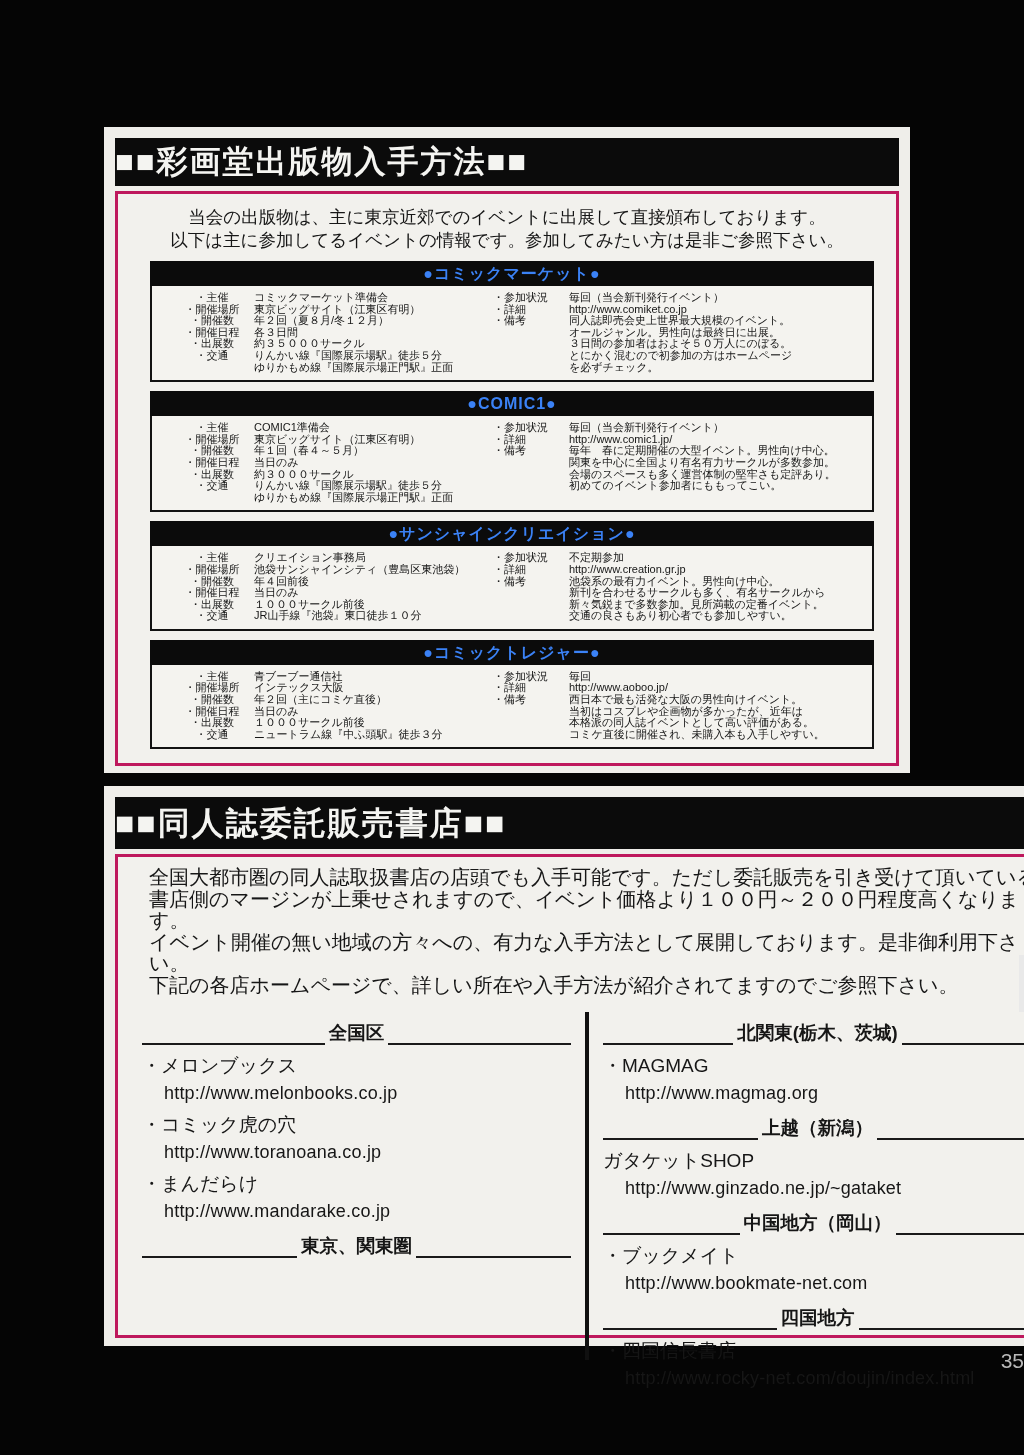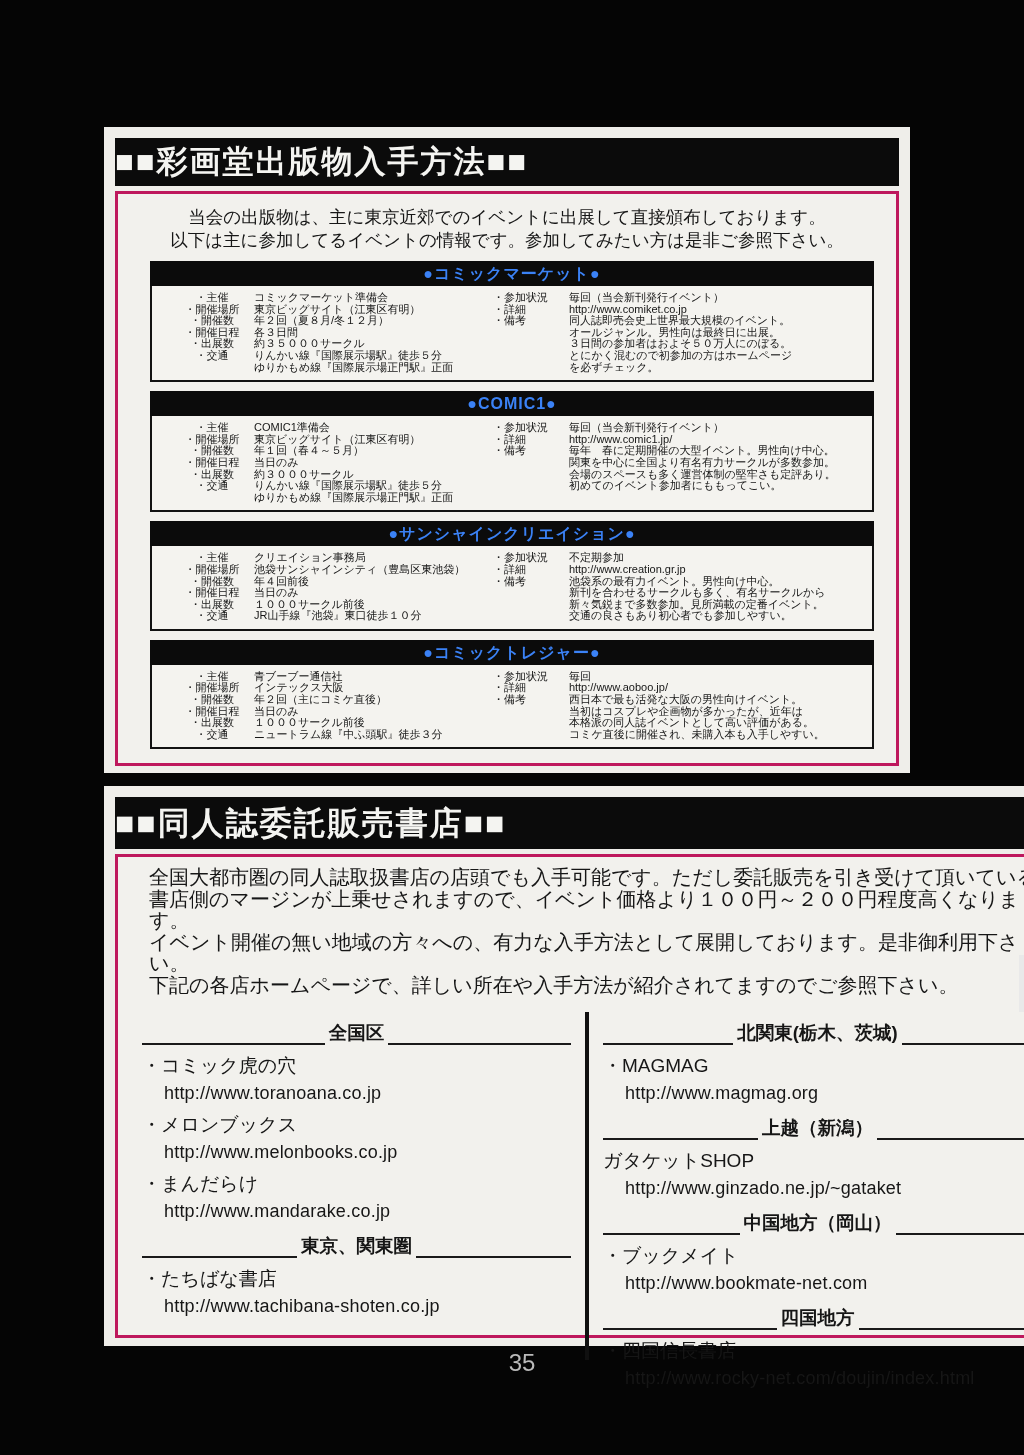--- a/index.html
+++ b/index.html
@@ -33,22 +33,22 @@
   .col{flex:1;min-width:0;padding:0 14px 0 14px;}
   .vdivider{width:4px;background:#101010;height:348px;flex-shrink:0;}
   .sec-header{display:flex;align-items:flex-end;font-size:18.5px;font-weight:bold;
               margin:8px 0 6px 0;white-space:nowrap;}
   .sec-header .line{flex:1;border-top:2px solid #1a1a1a;}
   .sec-header .sec-label{padding:0 4px;}
   .store{margin-bottom:2px;}
   .store-name{font-size:19px;line-height:29px;margin-top:3px;}
   .store-url{font-size:18px;line-height:27px;padding-left:22px;letter-spacing:0.2px;
              white-space:nowrap;}
-  .page-num{position:absolute;left:0;right:0;top:1349px;text-align:center;
-            color:#b9b9b9;font-size:24px;padding-left:20px;}
+  .page-num{position:absolute;left:0;right:0;top:1349px;text-align:right;
+            color:#b9b9b9;font-size:21px;padding-left:20px;}
   .scan-artifact{position:absolute;right:0;top:955px;width:5px;height:57px;background:#e9e9e9;}
 </style>
 </head>
 <body>
 
 <div class="page">
 
   <section class="panel panel1">
     <div class="title-band t1">■■彩画堂出版物入手方法■■</div>
     <div class="content-box cb1">
@@ -311,44 +311,40 @@
 
       <div class="columns">
         <div class="col col-left">
           <div class="sec-header">
             <span class="line"></span>
             <span class="sec-label">全国区</span>
             <span class="line"></span>
           </div>
 
             <div class="store">
+              <div class="store-name">・メロンブックス</div>
+              <div class="store-url">http://www.melonbooks.co.jp</div>
+            </div>
+
+            <div class="store">
               <div class="store-name">・コミック虎の穴</div>
               <div class="store-url">http://www.toranoana.co.jp</div>
             </div>
 
             <div class="store">
-              <div class="store-name">・メロンブックス</div>
-              <div class="store-url">http://www.melonbooks.co.jp</div>
-            </div>
-
-            <div class="store">
               <div class="store-name">・まんだらけ</div>
               <div class="store-url">http://www.mandarake.co.jp</div>
             </div>
 
           <div class="sec-header">
             <span class="line"></span>
             <span class="sec-label">東京、関東圏</span>
             <span class="line"></span>
           </div>
 
-            <div class="store">
-              <div class="store-name">・たちばな書店</div>
-              <div class="store-url">http://www.tachibana-shoten.co.jp</div>
-            </div>
 
         </div>
 
         <div class="vdivider"></div>
 
         <div class="col col-right">
           <div class="sec-header">
             <span class="line"></span>
             <span class="sec-label">北関東(栃木、茨城)</span>
             <span class="line"></span>

